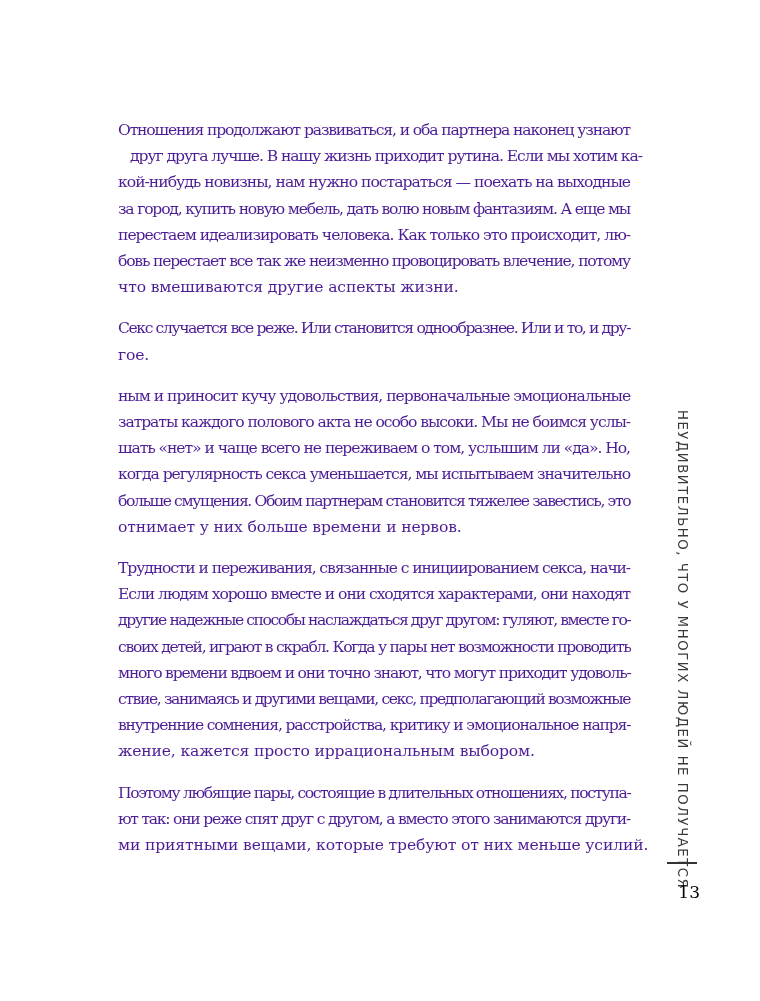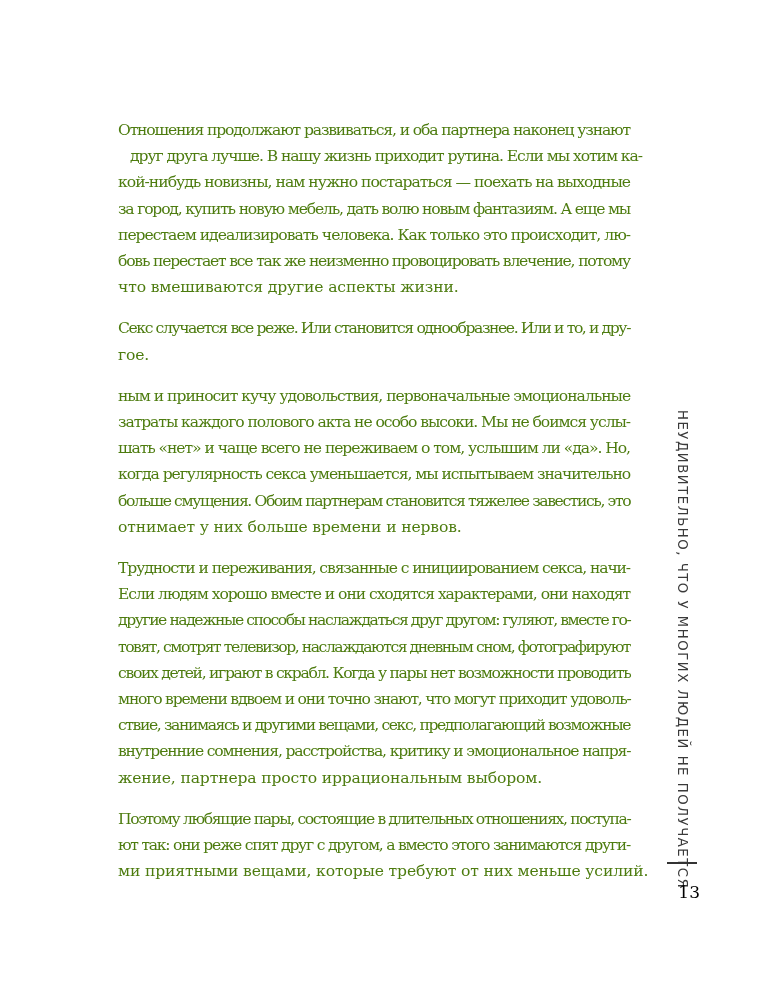--- a/index.html
+++ b/index.html
@@ -5,21 +5,21 @@
     html, body { margin: 0; padding: 0; background: #ffffff; }
     body { width: 760px; height: 1001px; position: relative; overflow: hidden; }
     .text-block {
       position: absolute;
       left: 118px;
       top: 117px;
       width: 512px;
       font-family: "DejaVu Serif", serif;
       font-size: 15.6px;
       line-height: 26.2px;
-      color: #4d7c0f;
+      color: #4c1d95;
       letter-spacing: -0.15px;
     }
     .para { margin: 0 0 15px 0; }
     .line { display: block; white-space: nowrap; text-align: justify; text-align-last: justify; }
     .line.last { text-align-last: left; }
     .running-head {
       position: absolute;
       left: 682px;
       top: 410px;
       transform-origin: 0 0;
@@ -71,26 +71,25 @@
     <span class="line" style="display: block; letter-spacing: -1.07308px;">затраты каждого полового акта не особо высоки. Мы не боимся услы-</span>
     <span class="line" style="display: block; letter-spacing: -1.07308px;">шать «нет» и чаще всего не переживаем о том, услышим ли «да». Но,</span>
     <span class="line" style="display: block; letter-spacing: -1.08651px;">когда регулярность секса уменьшается, мы испытываем значительно</span>
     <span class="line" style="display: block; letter-spacing: -1.39242px;">больше смущения. Обоим партнерам становится тяжелее завестись, это</span>
     <span class="line last">отнимает у них больше времени и нервов.</span>
   </p>
   <p class="para">
     <span class="line" style="display: block; letter-spacing: -1.11875px;">Трудности и переживания, связанные с инициированием секса, начи-</span>
     <span class="line" style="display: block; letter-spacing: -1.07187px;">Если людям хорошо вместе и они сходятся характерами, они находят</span>
     <span class="line" style="display: block; letter-spacing: -1.44412px;">другие надежные способы наслаждаться друг другом: гуляют, вместе го-</span>
-    <span class="line" style="display: block; letter-spacing: -1.45303px;">товят, смотрят телевизор, наслаждаются дневным сном, фотографируют</span>
     <span class="line" style="display: block; letter-spacing: -1.31176px;">своих детей, играют в скрабл. Когда у пары нет возможности проводить</span>
     <span class="line" style="display: block; letter-spacing: -1.22463px;">много времени вдвоем и они точно знают, что могут приходит удоволь-</span>
     <span class="line" style="display: block; letter-spacing: -1.39615px;">ствие, занимаясь и другими вещами, секс, предполагающий возможные</span>
     <span class="line" style="display: block; letter-spacing: -1.16538px;">внутренние сомнения, расстройства, критику и эмоциональное напря-</span>
-    <span class="line last">жение, партнера просто иррациональным выбором.</span>
+    <span class="line last">жение, кажется просто иррациональным выбором.</span>
   </p>
   <p class="para">
     <span class="line" style="display: block; letter-spacing: -1.38077px;">Поэтому любящие пары, состоящие в длительных отношениях, поступа-</span>
     <span class="line" style="display: block; letter-spacing: -1.25145px;">ют так: они реже спят друг с другом, а вместо этого занимаются други-</span>
     <span class="line last">ми приятными вещами, которые требуют от них меньше усилий.</span>
   </p>
 </div>
 
 <div class="running-head">НЕУДИВИТЕЛЬНО, ЧТО У МНОГИХ ЛЮДЕЙ НЕ ПОЛУЧАЕТСЯ</div>
 <div class="rule"></div>

